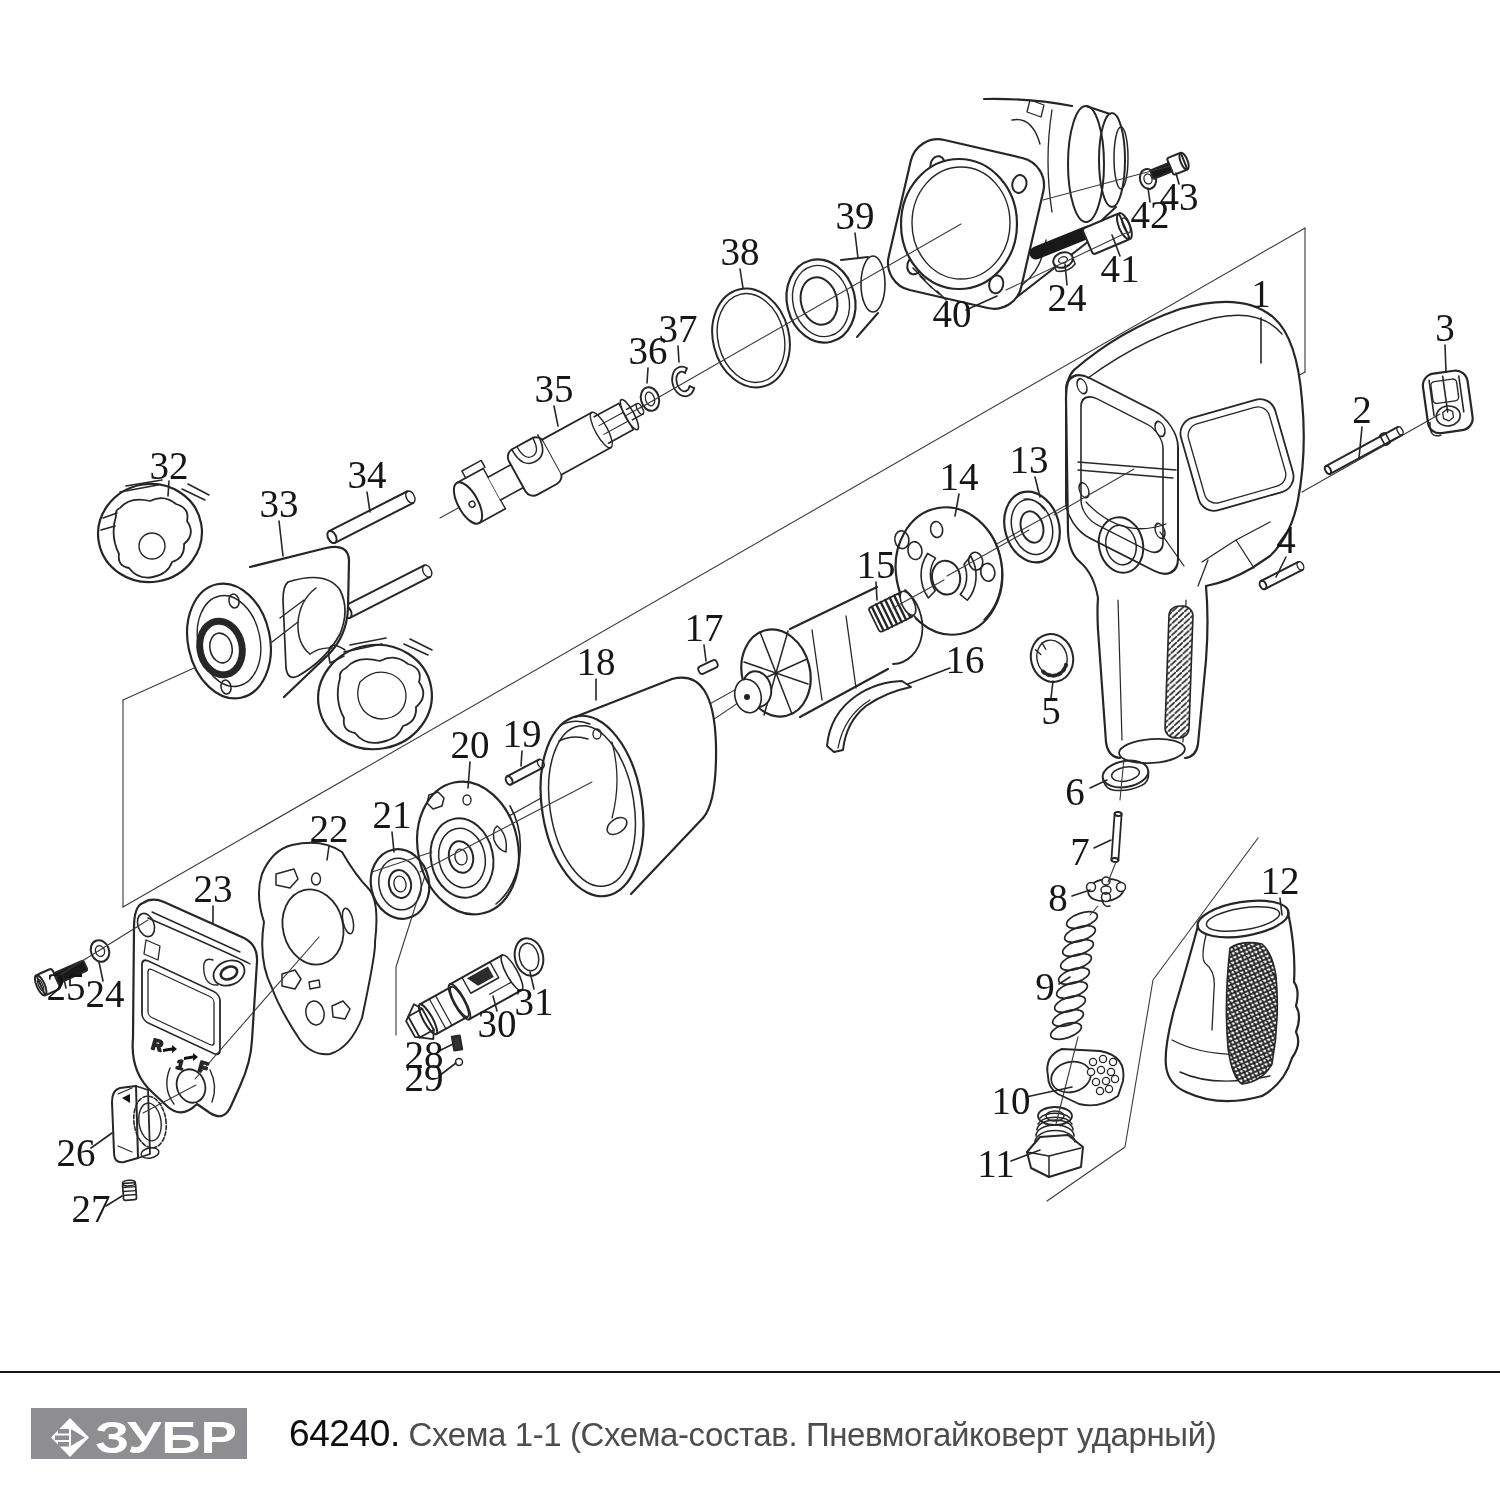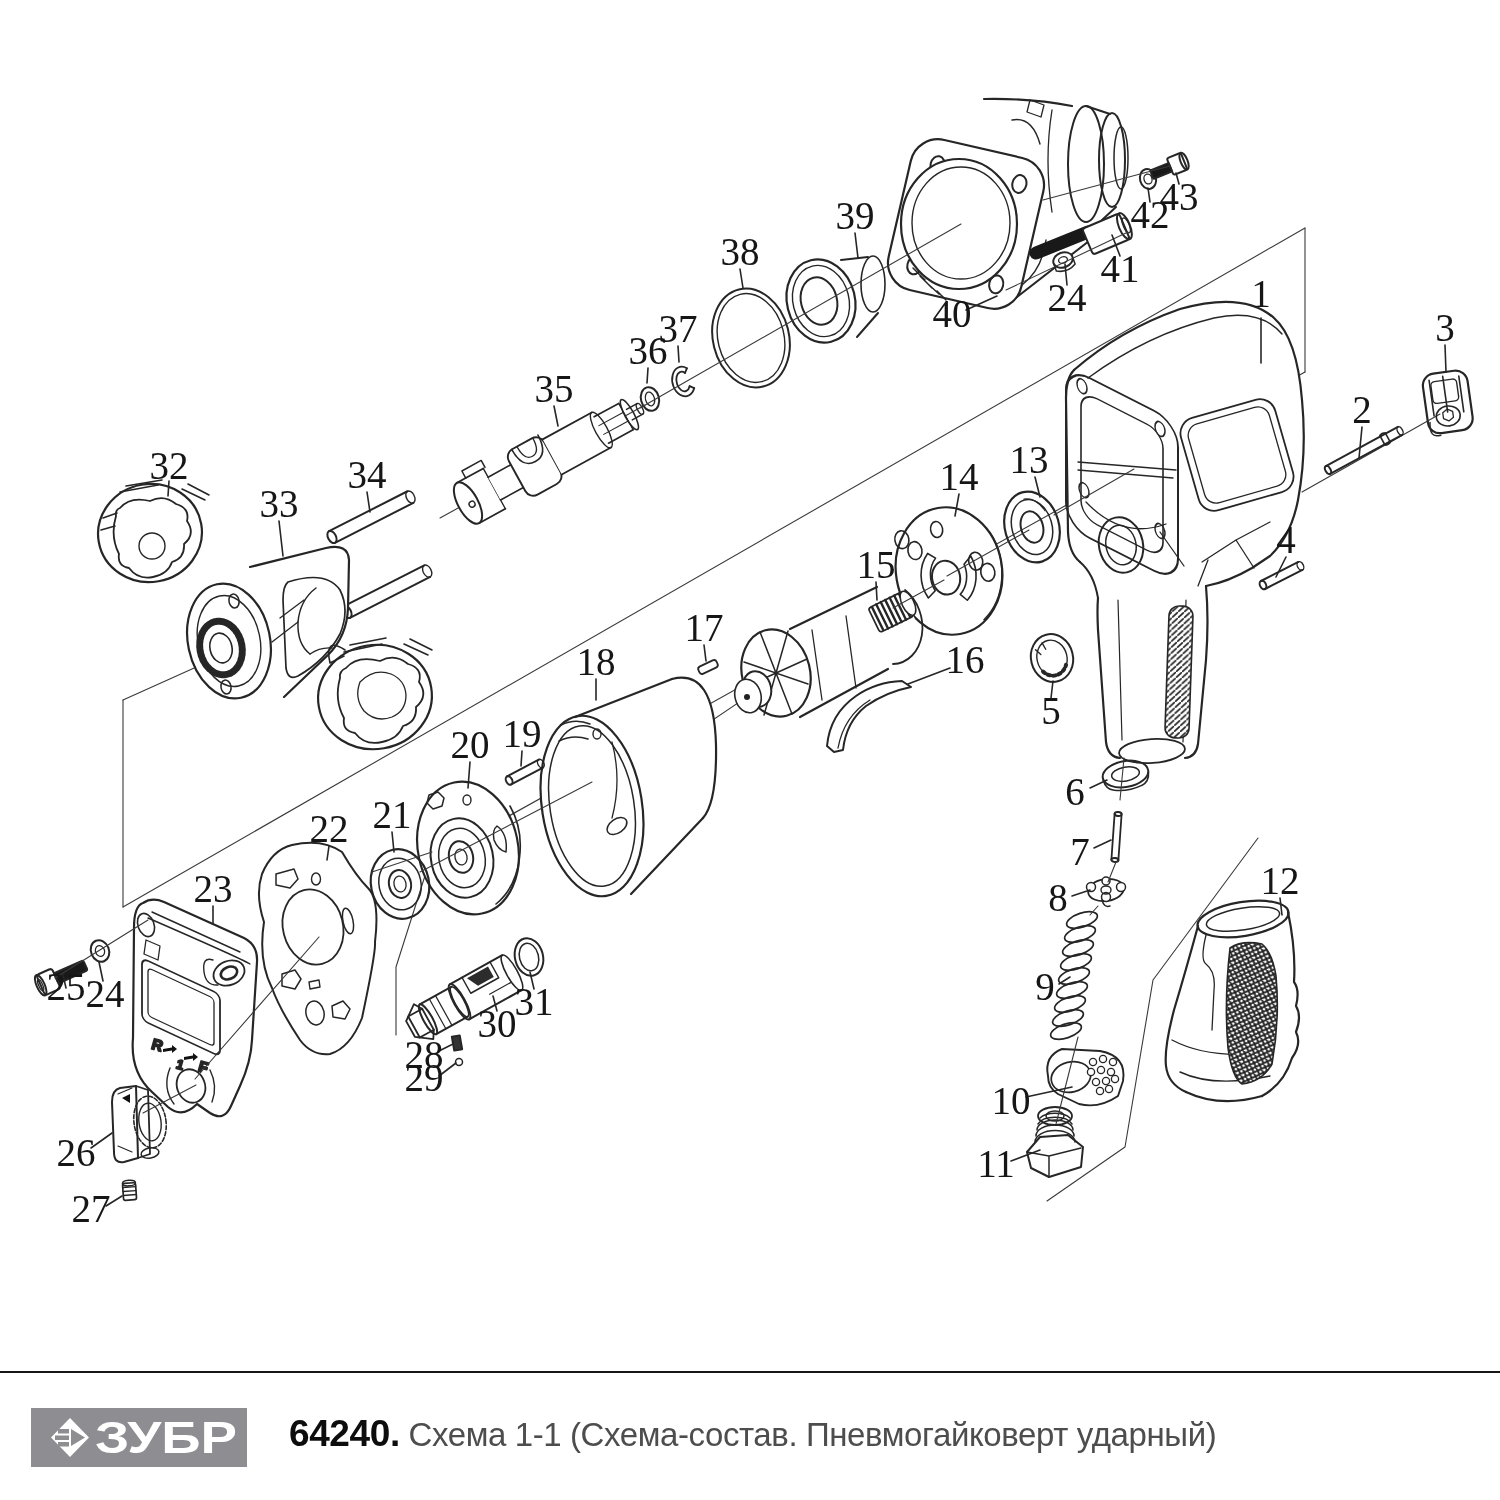--- a/index.html
+++ b/index.html
@@ -1,22 +1,22 @@
 <!DOCTYPE html>
 <html><head>
 <meta charset="utf-8">
 <style>
   html,body{margin:0;padding:0;background:#fff;}
   .page{position:relative;width:1500px;height:1500px;background:#fff;overflow:hidden;
         font-family:"Liberation Sans", sans-serif;}
   #main text{font-family:"Liberation Serif", serif;font-size:39px;fill:#161616;}
   .footer{position:absolute;left:0;top:1371px;width:1500px;border-top:2px solid #161616;}
-  .logo{position:absolute;left:31px;top:35px;width:216px;height:59px;background:#8d8d92;}
+  .logo{position:absolute;left:31px;top:35px;width:216px;height:51px;background:#8d8d92;}
   .ftext{position:absolute;left:289px;top:40px;font-size:33px;letter-spacing:-0.4px;color:#4d4d4d;white-space:nowrap;}
-  .ftext b{color:#0d0d0d;font-weight:bold;font-size:37px;}
+  .ftext b{color:#0d0d0d;font-weight:normal;font-size:37px;}
 </style>
 </head>
 <body>
 <div class="page">
 <svg id="main" width="1500" height="1500" viewBox="0 0 1500 1500" fill="none" stroke-linecap="round" stroke-linejoin="round">
 <defs>
 <pattern id="knurl" width="6" height="6" patternUnits="userSpaceOnUse" patternTransform="rotate(20)">
   <rect width="6" height="6" fill="#fff"></rect>
   <path d="M0,0 L6,6 M6,0 L0,6" stroke="#1c1c1c" stroke-width="1.8"></path>
 </pattern>

